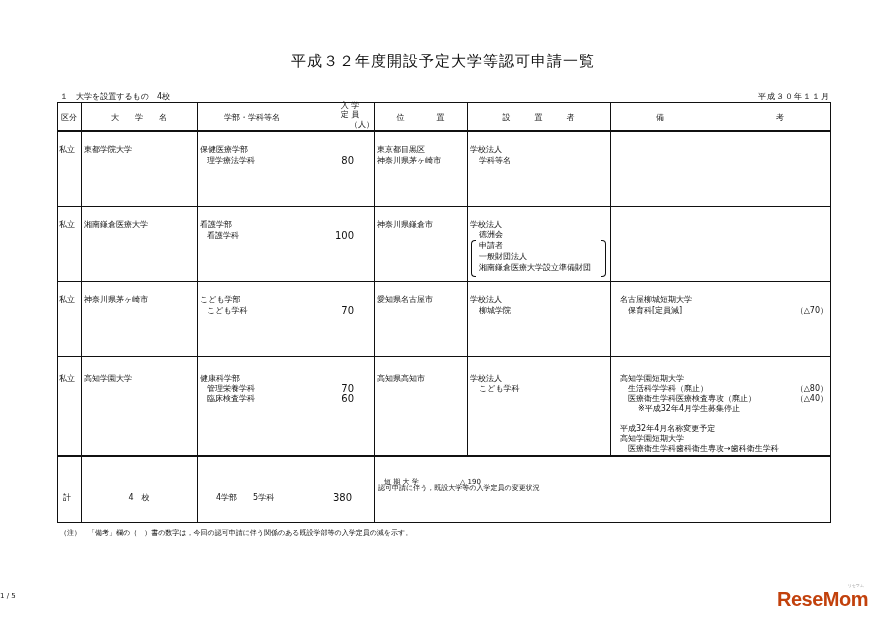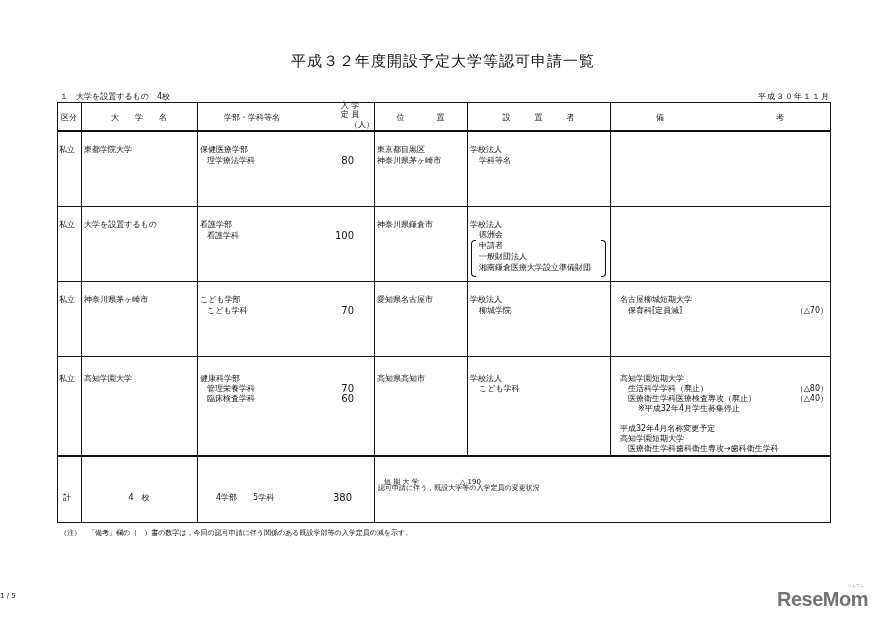--- a/index.html
+++ b/index.html
@@ -18,21 +18,21 @@
   .hdr { font-size: 8px; position: absolute; text-align: center; }
   .num { position: absolute; font-size: 10px; text-align: right; width: 40px; }
   .bracket-l, .bracket-r {
     position: absolute; width: 4px; border: 1px solid #111;
   }
   .bracket-l { border-right: none; border-radius: 4px 0 0 4px; }
   .bracket-r { border-left: none; border-radius: 0 4px 4px 0; }
   .note { left: 60px; top: 528px; font-size: 7px; }
   .page { left: 0; width: 886px; text-align: left; top: 592px; font-size: 7px; }
   .logo {
-    right: 18px; top: 588px; font-size: 20px; font-weight: bold; color: #737373;
+    right: 18px; top: 588px; font-size: 20px; font-weight: bold; color: #c2410c;
     font-family: "Liberation Sans", sans-serif; letter-spacing: -0.5px;
   }
   .logo-sub { right: 22px; top: 583px; font-size: 4px; color: #999; }
 </style>
 </head>
 <body>
 
 <div class="abs title">平成３２年度開設予定大学等認可申請一覧</div>
 <div class="abs subtitle">１　大学を設置するもの　4校</div>
 <div class="abs date">平成３０年１１月</div>
@@ -73,21 +73,21 @@
     <div class="abs t" style="left:207px;top:155px;">理学療法学科</div>
     <div class="num" style="left:314px;top:155px;">80</div>
     <div class="abs t" style="left:377px;top:144px;">東京都目黒区</div>
     <div class="abs t" style="left:377px;top:155px;">神奈川県茅ヶ崎市</div>
     <div class="abs t" style="left:470px;top:144px;">学校法人</div>
     <div class="abs t" style="left:479px;top:155px;">学科等名</div>
   </div>
 
   <div>
     <div class="abs t" style="left:59px;top:219px;">私立</div>
-    <div class="abs t" style="left:84px;top:219px;">大学を設置するもの</div>
+    <div class="abs t" style="left:84px;top:219px;">湘南鎌倉医療大学</div>
     <div class="abs t" style="left:200px;top:219px;">看護学部</div>
     <div class="abs t" style="left:207px;top:230px;">看護学科</div>
     <div class="num" style="left:314px;top:230px;">100</div>
     <div class="abs t" style="left:377px;top:219px;">神奈川県鎌倉市</div>
     <div class="abs t" style="left:470px;top:219px;">学校法人</div>
     <div class="abs t" style="left:479px;top:229px;">徳洲会</div>
     <div class="bracket-l" style="left:471px;top:240px;height:35px;"></div>
     <div class="bracket-r" style="left:601px;top:240px;height:35px;"></div>
     <div class="abs t" style="left:479px;top:240px;">申請者</div>
     <div class="abs t" style="left:479px;top:251px;">一般財団法人</div>

